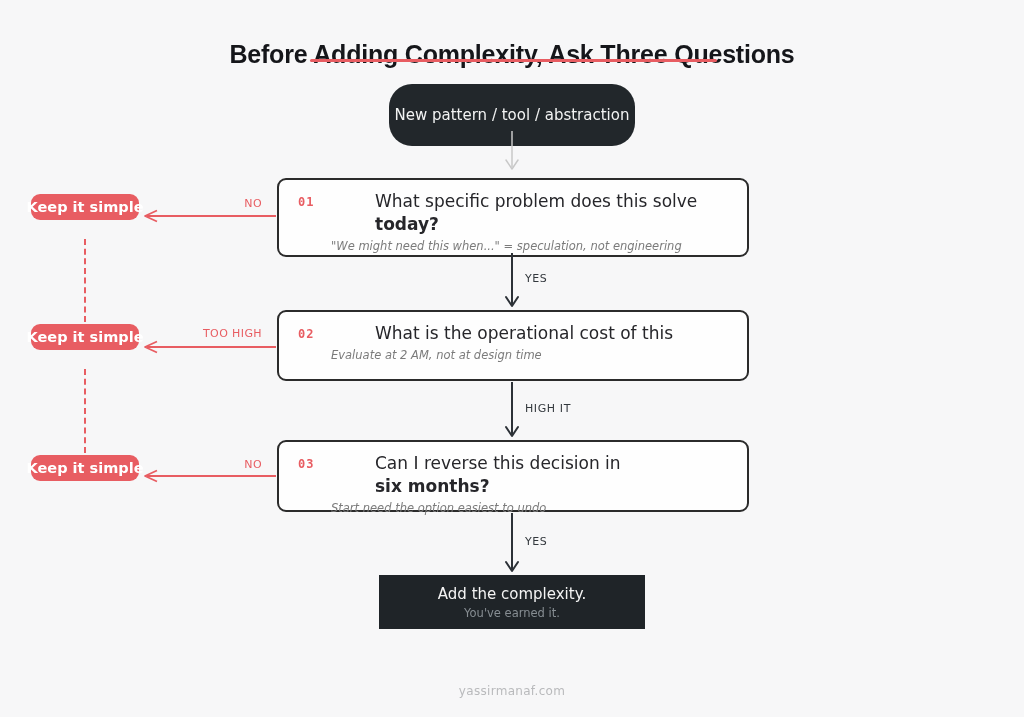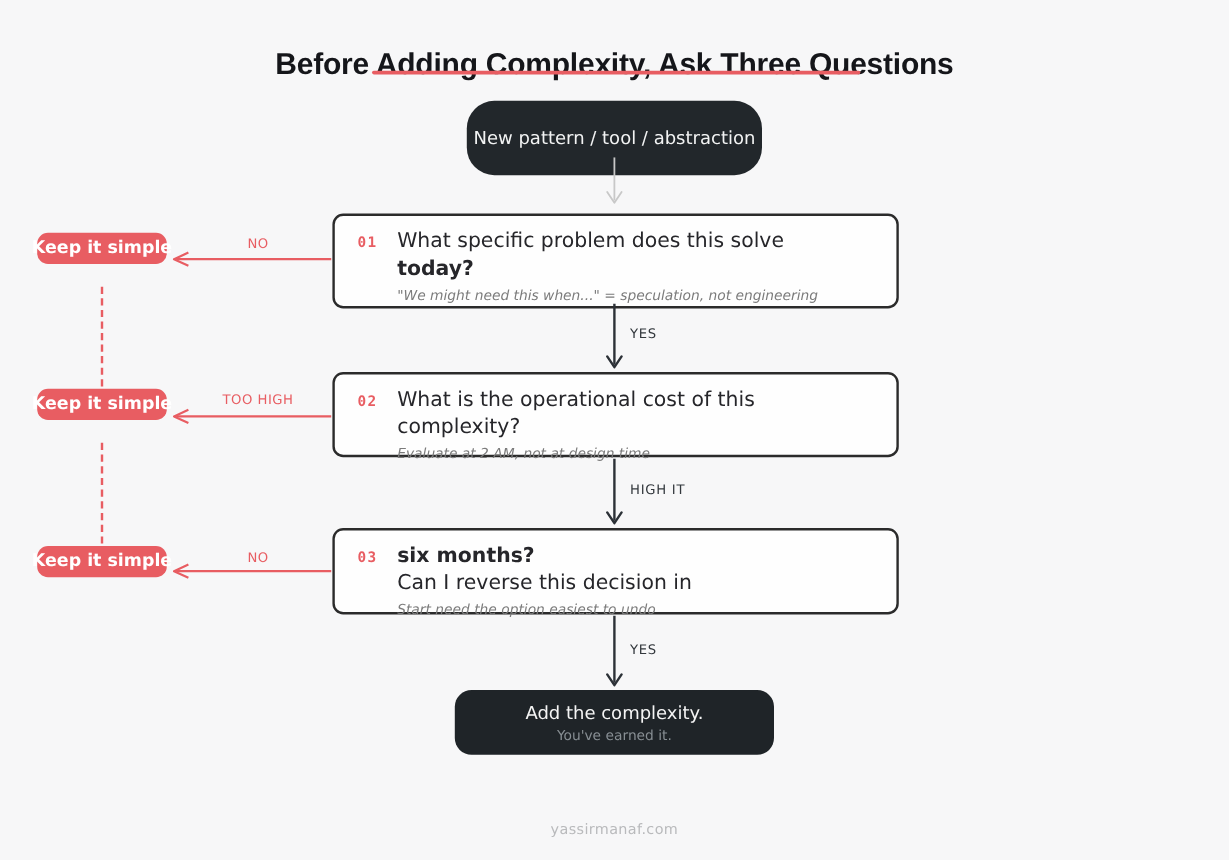--- a/index.html
+++ b/index.html
@@ -36,49 +36,49 @@
     padding:10px 14px 9px 19px;
   }
   .q1{top:178px;height:79px;} .q2{top:310px;height:71px;} .q3{top:440px;height:72px;}
   .q-row{display:flex;align-items:flex-start;}
   .q-num{
     font-family:"DejaVu Sans Mono","Liberation Mono",monospace;
     font-weight:bold;font-size:12px;color:var(--accent-red);
     letter-spacing:1px;margin-top:5px;width:33px;flex:none;
   }
   .q-text{font-size:17px;color:#26262a;line-height:23px;}
-  .q-line{display:block;}
+  .q-line{display:block;margin-left:44px;}
   .q-line.bold{font-weight:bold;}
   .q-sub{margin-left:33px;margin-top:3px;font-size:11.5px;font-style:italic;color:var(--muted-text);}
   .keep{
     position:absolute;left:31px;width:108px;height:26px;
     background:var(--accent-red);border-radius:9px;color:#ffffff;
     font-weight:bold;font-size:14.5px;display:flex;align-items:center;
     justify-content:center;white-space:nowrap;
   }
   .keep1{top:194px;} .keep2{top:324px;} .keep3{top:455px;}
   .reject-label{
-    position:absolute;left:156px;width:118px;text-align:center;
+    position:absolute;left:144px;width:118px;text-align:right;
     font-size:11px;color:var(--accent-red);letter-spacing:0.4px;
   }
   .rl1{top:197px;} .rl2{top:327px;} .rl3{top:458px;}
   .arrow-left{position:absolute;left:141px;color:var(--accent-red);line-height:0;}
   .al1{top:208px;} .al2{top:339px;} .al3{top:468px;}
   .dash-v{position:absolute;left:84px;width:0;border-left:2px dashed var(--accent-red);}
   .dv1{top:239px;height:83px;} .dv2{top:369px;height:84px;}
   .arrow-down{position:absolute;left:504px;color:#2c3137;line-height:0;}
   .ad-gray{top:131px;color:#c8c8c8;}
   .ad1{top:253px;} .ad2{top:382px;} .ad3{top:513px;}
   .proceed-label{
     position:absolute;left:525px;font-size:11px;color:#33383d;letter-spacing:0.6px;
   }
   .pl1{top:272px;} .pl2{top:402px;} .pl3{top:535px;}
   .end-box{
     position:absolute;left:379px;top:575px;width:266px;height:54px;
-    background:#1f2428;border-radius:14px;display:flex;flex-direction:column;
+    background:#1f2428;border-radius:0;display:flex;flex-direction:column;
     align-items:center;justify-content:center;gap:3px;
   }
   .end-title{color:#f4f4f4;font-size:15px;}
   .end-sub{color:#878e93;font-size:11.5px;}
   .footer{
     position:absolute;left:0;top:684px;width:100%;text-align:center;
     color:#b9babc;font-size:12px;letter-spacing:0.3px;
   }
 </style>
 </head>
@@ -128,21 +128,20 @@
       <polyline points="2,44 8,53 14,44" fill="none" stroke="currentColor" stroke-width="2" stroke-linecap="round" stroke-linejoin="round"></polyline>
     </svg>
   </div>
   <div class="proceed-label pl1">YES</div>
 
   <div class="qbox q2">
     <div class="q-row">
       <span class="q-num">02</span>
       <span class="q-text">
         <span class="q-line">What is the operational cost of this</span>
-        <span class="q-line">complexity?</span>
       </span>
     </div>
     <div class="q-sub">Evaluate at 2 AM, not at design time</div>
   </div>
 
   <div class="reject-label rl2">TOO HIGH</div>
   <div class="arrow-left al2">
     <svg width="136" height="16" viewBox="0 0 136 16">
       <line x1="135" y1="8" x2="6" y2="8" stroke="currentColor" stroke-width="1.8"></line>
       <polyline points="16,2.5 4,8 16,13.5" fill="none" stroke="currentColor" stroke-width="1.8" stroke-linejoin="round"></polyline>
@@ -157,22 +156,22 @@
       <line x1="8" y1="0" x2="8" y2="52" stroke="currentColor" stroke-width="2"></line>
       <polyline points="2,45 8,54 14,45" fill="none" stroke="currentColor" stroke-width="2" stroke-linecap="round" stroke-linejoin="round"></polyline>
     </svg>
   </div>
   <div class="proceed-label pl2">HIGH IT</div>
 
   <div class="qbox q3">
     <div class="q-row">
       <span class="q-num">03</span>
       <span class="q-text">
+        <span class="q-line">Can I reverse this decision in</span>
         <span class="q-line bold">six months?</span>
-        <span class="q-line">Can I reverse this decision in</span>
       </span>
     </div>
     <div class="q-sub">Start need the option easiest to undo</div>
   </div>
 
   <div class="reject-label rl3">NO</div>
   <div class="arrow-left al3">
     <svg width="136" height="16" viewBox="0 0 136 16">
       <line x1="135" y1="8" x2="6" y2="8" stroke="currentColor" stroke-width="1.8"></line>
       <polyline points="16,2.5 4,8 16,13.5" fill="none" stroke="currentColor" stroke-width="1.8" stroke-linejoin="round"></polyline>

